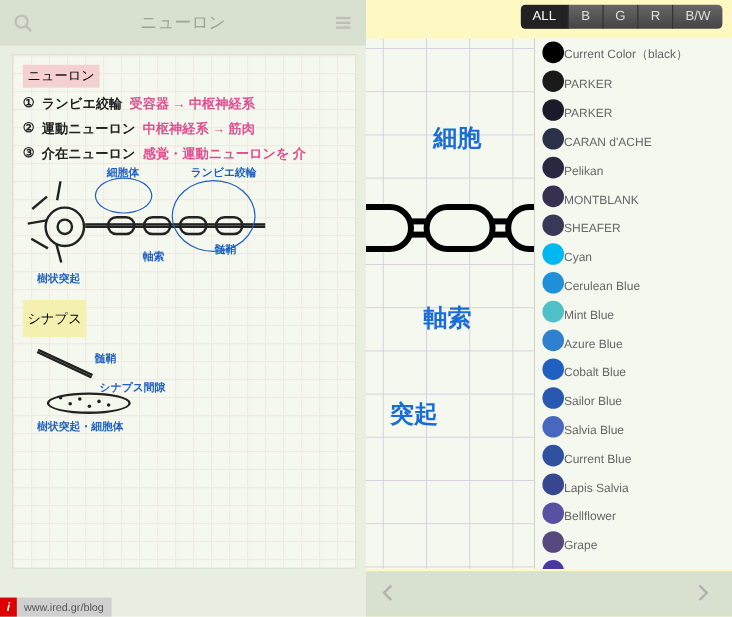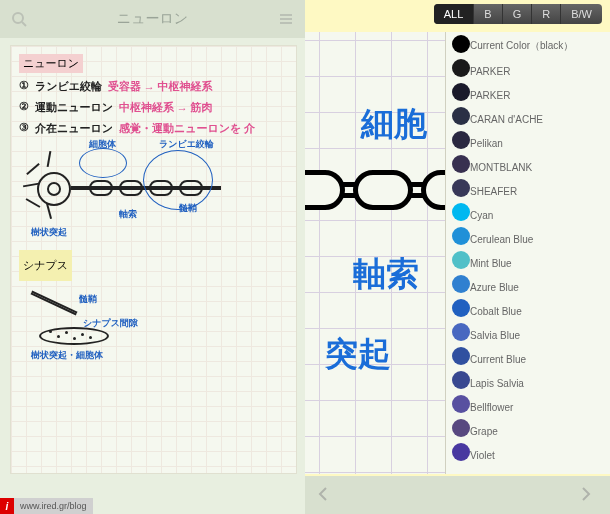--- a/index.html
+++ b/index.html
@@ -48,21 +48,21 @@
 
 .r-tb{position:absolute;top:4px;right:8px;display:flex;background:linear-gradient(#666,#444);border-radius:4px;overflow:hidden;z-index:5}
 .r-tb .tab{padding:4px 10px;font-size:11px;color:#ddd;border-right:1px solid #333;cursor:pointer}
 .r-tb .tab:last-child{border-right:none}
 .r-tb .tab.act{background:#222;color:#fff}
 
 .zoom{position:absolute;top:32px;left:0;width:140px;bottom:40px;overflow:hidden}
 .zgrid{position:absolute;top:-30px;left:-60px;width:280px;height:560px;border:2px solid #c0bad0;background-image:linear-gradient(#d8d0e0 1px,transparent 1px),linear-gradient(90deg,#d8d0e0 1px,transparent 1px);background-size:36px 36px;background-color:#f5f8ef}
 .zax{position:absolute;left:-40px;top:150px;width:200px;height:16px;border-top:5px solid #000;border-bottom:5px solid #000}
 .zmy{position:absolute;top:138px;width:60px;height:40px;border:5px solid #000;border-radius:20px;background:#f5f8ef}
-.zlb{position:absolute;color:#1a6dd8;font-size:33px;font-weight:bold;font-family:Liberation Mono, monospace}
+.zlb{position:absolute;color:#1a6dd8;font-size:20px;font-weight:bold;font-family:Liberation Mono, monospace}
 
 .clist{position:absolute;top:32px;right:0;width:165px;bottom:40px;background:#f5f8ef;overflow-y:auto;border-left:1px solid #d0d0c0}
 .citem{display:flex;align-items:flex-end;padding:3px 6px;gap:0;cursor:pointer}
 .cdot{width:18px;height:18px;border-radius:50%;flex-shrink:0}
 .cnm{font-size:10px;color:#666}
 
 .r-bb{position:absolute;bottom:0;left:0;right:0;height:38px;background:#d8e0cf;display:flex;align-items:center;justify-content:space-between;padding:0 12px}
 .r-bb .ico{width:18px;height:18px;opacity:.5}
 
 
@@ -218,20 +218,24 @@
       </div>
       <div class="citem">
         <div class="cdot" style="background: rgb(48, 128, 208);"></div>
         <div class="cnm">Azure Blue</div>
       </div>
       <div class="citem">
         <div class="cdot" style="background: rgb(32, 96, 192);"></div>
         <div class="cnm">Cobalt Blue</div>
       </div>
       <div class="citem">
+        <div class="cdot" style="background: rgb(40, 88, 176);"></div>
+        <div class="cnm">Sailor Blue</div>
+      </div>
+      <div class="citem">
         <div class="cdot" style="background: rgb(72, 104, 192);"></div>
         <div class="cnm">Salvia Blue</div>
       </div>
       <div class="citem">
         <div class="cdot" style="background: rgb(48, 80, 160);"></div>
         <div class="cnm">Current Blue</div>
       </div>
       <div class="citem">
         <div class="cdot" style="background: rgb(56, 72, 144);"></div>
         <div class="cnm">Lapis Salvia</div>

